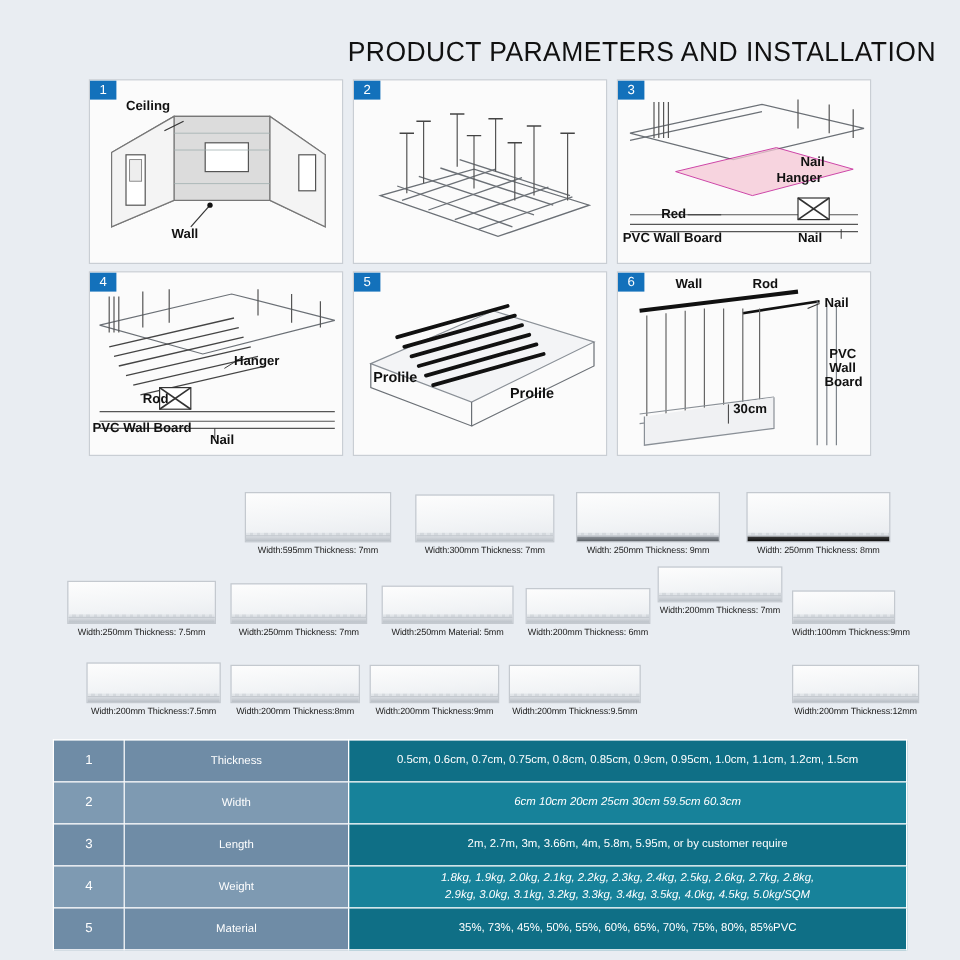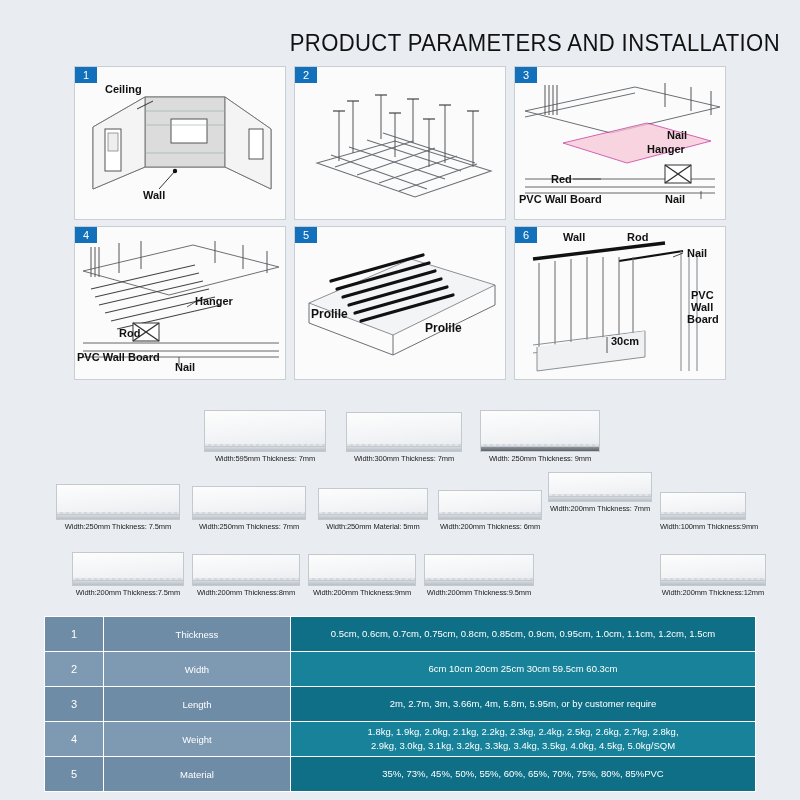--- a/index.html
+++ b/index.html
@@ -118,21 +118,21 @@
     text-align:center;font-size:9.5px;
   }
   .c-val{
     background:#0f6f86;color:#fff;
     text-align:center;
     padding:5px 8px;
     line-height:1.45;
     font-size:9.5px;
   }
   tr.alt .c-no,tr.alt .c-name{background:#7e9ab2;}
-  tr.alt .c-val{background:#17829a;}
+  tr.alt .c-val{background:#17829a;font-style:italic;}
   .c-val div{white-space:nowrap;}
 </style>
 </head>
 <body>
 
 <div class="page">
 
   <div class="title">PRODUCT PARAMETERS AND INSTALLATION</div>
 
   <div class="panels">
@@ -348,20 +348,27 @@
             <div class="edge"></div>
           </div>
         <div class="scap">Width:300mm  Thickness: 7mm</div>
       </div>
       <div class="sample" style="left:424px;top:10px">
         <div class="board mid" style="width:120px;height:42px">
             <div class="ridges"></div>
             <div class="edge"></div>
           </div>
         <div class="scap">Width: 250mm  Thickness: 9mm</div>
+      </div>
+      <div class="sample" style="left:566px;top:10px">
+        <div class="board dark" style="width:120px;height:42px">
+            <div class="ridges"></div>
+            <div class="edge"></div>
+          </div>
+        <div class="scap">Width: 250mm  Thickness: 8mm</div>
       </div>
     </div>
 
     <div class="srow">
       <div class="sample" style="left:0px;top:16px">
         <div class="board" style="width:124px;height:36px">
             <div class="ridges"></div>
             <div class="edge"></div>
           </div>
         <div class="scap">Width:250mm  Thickness: 7.5mm</div>

